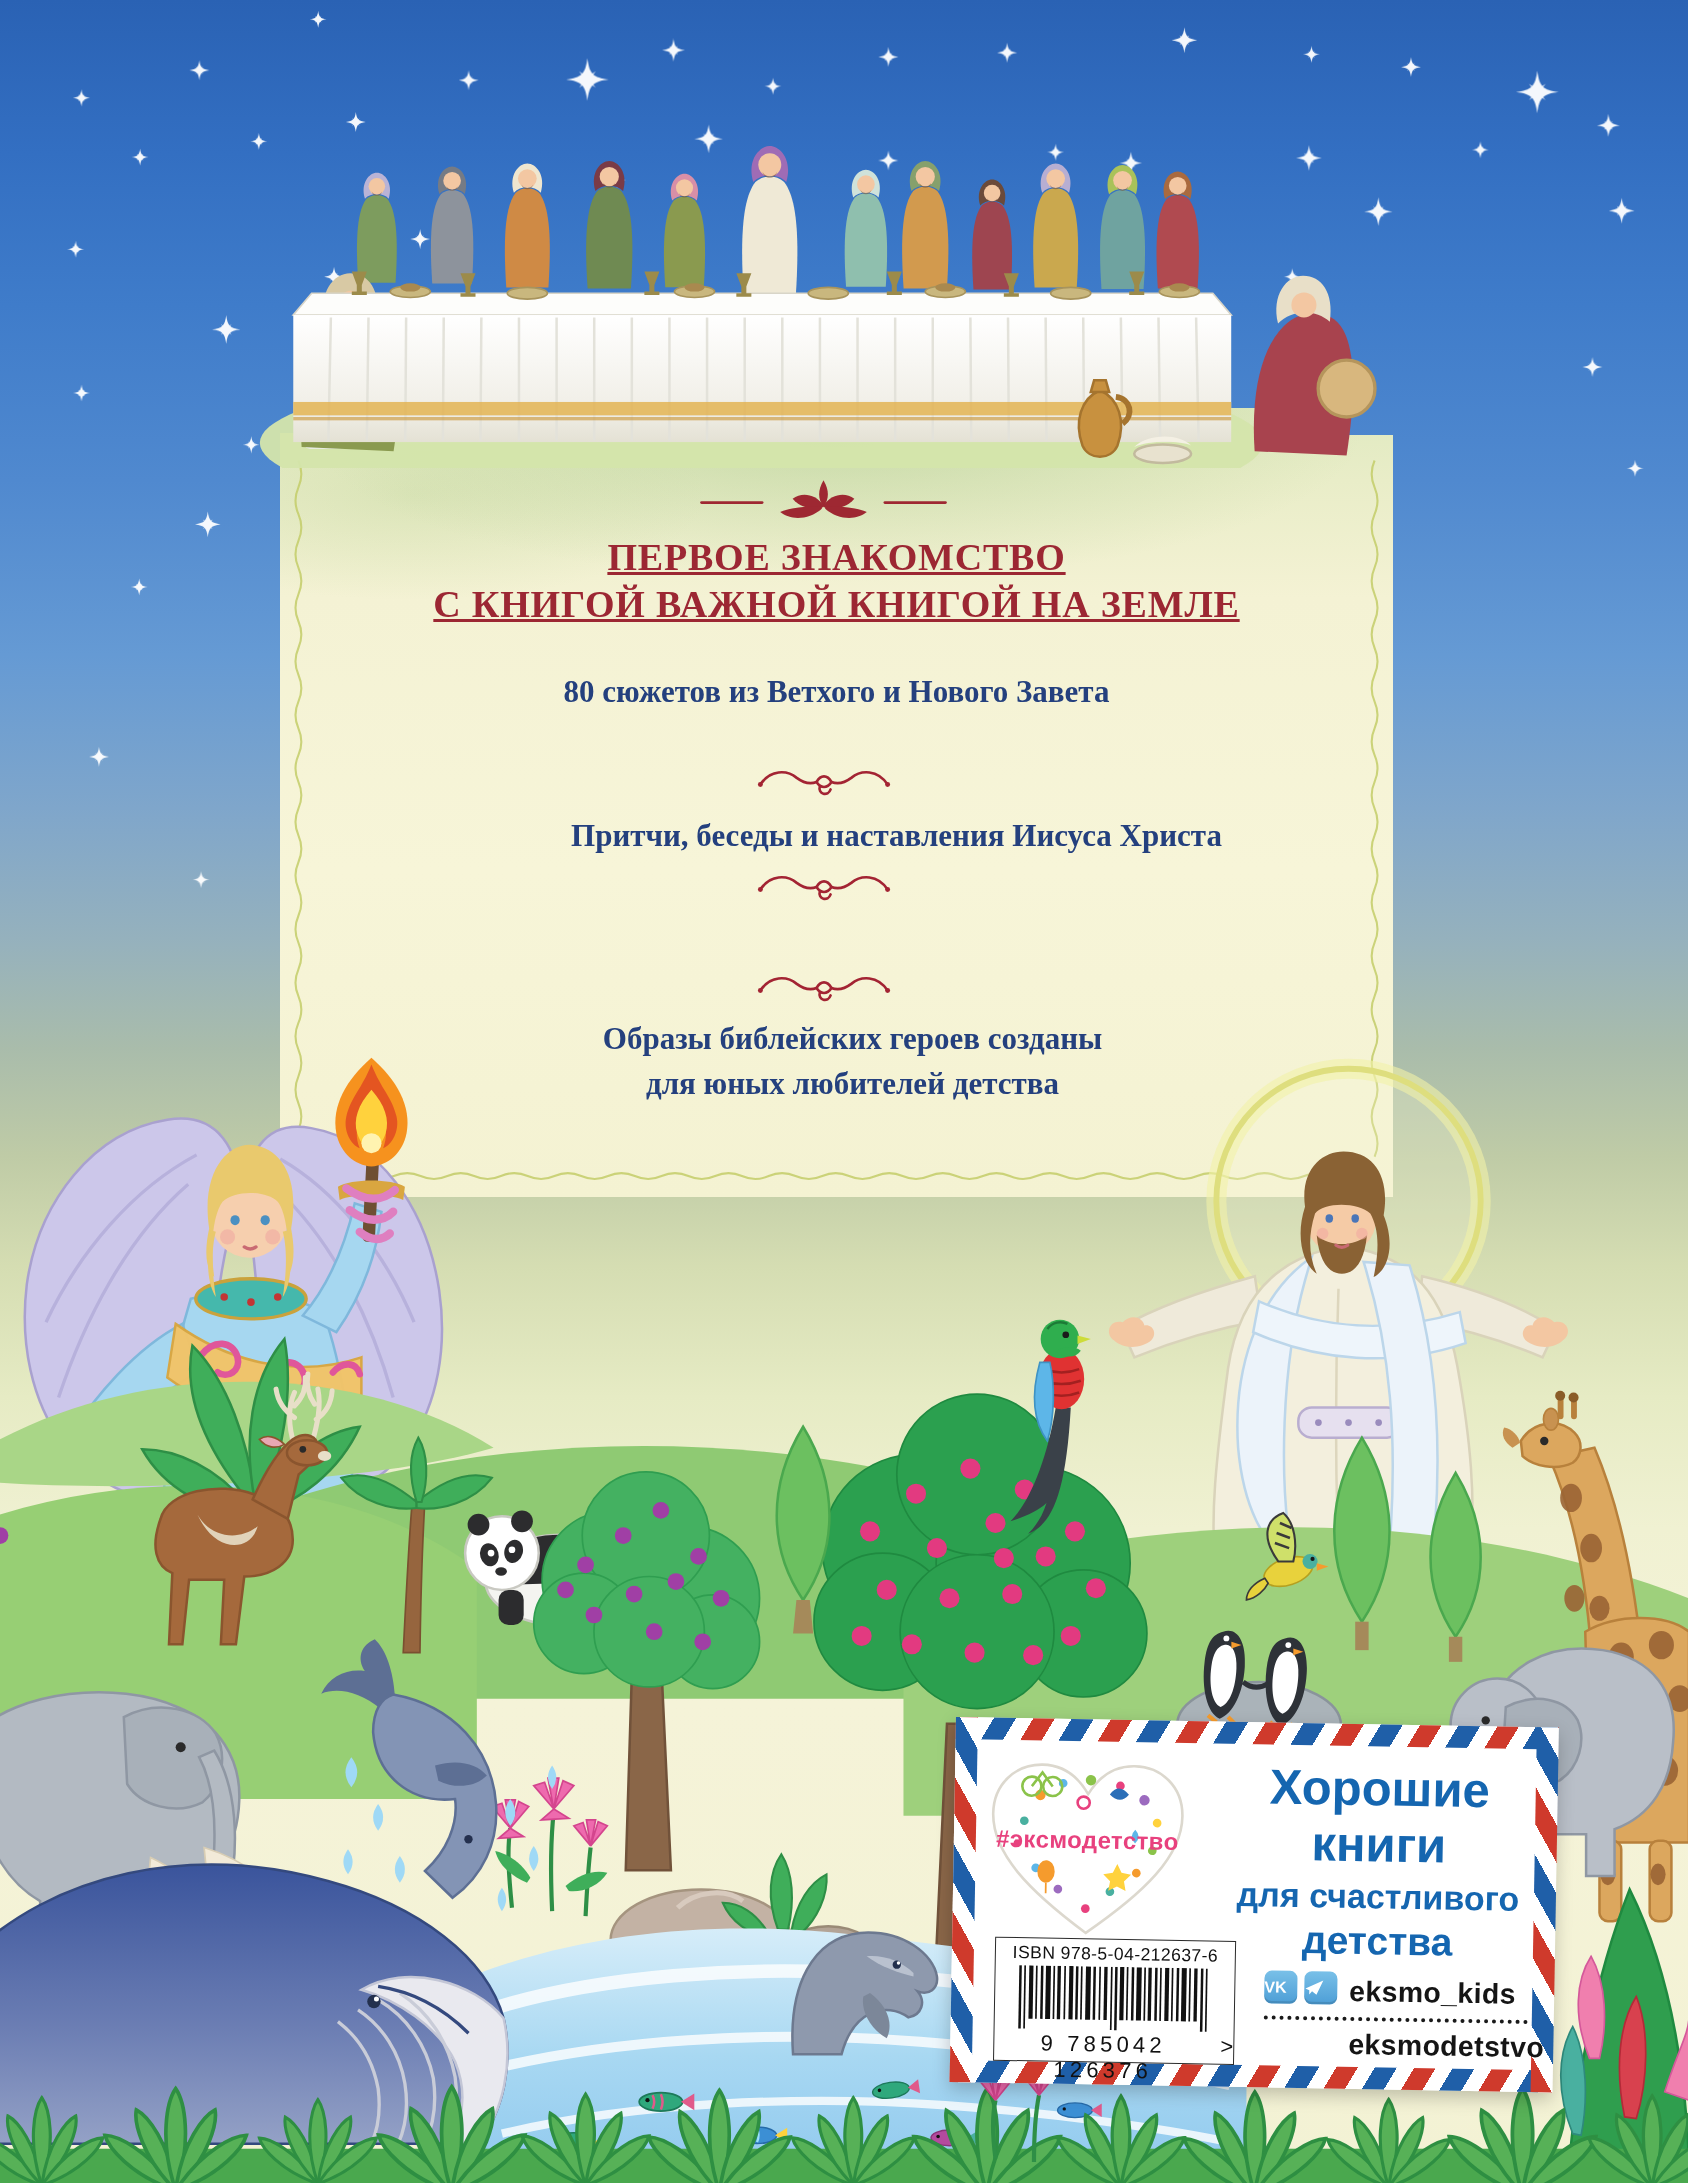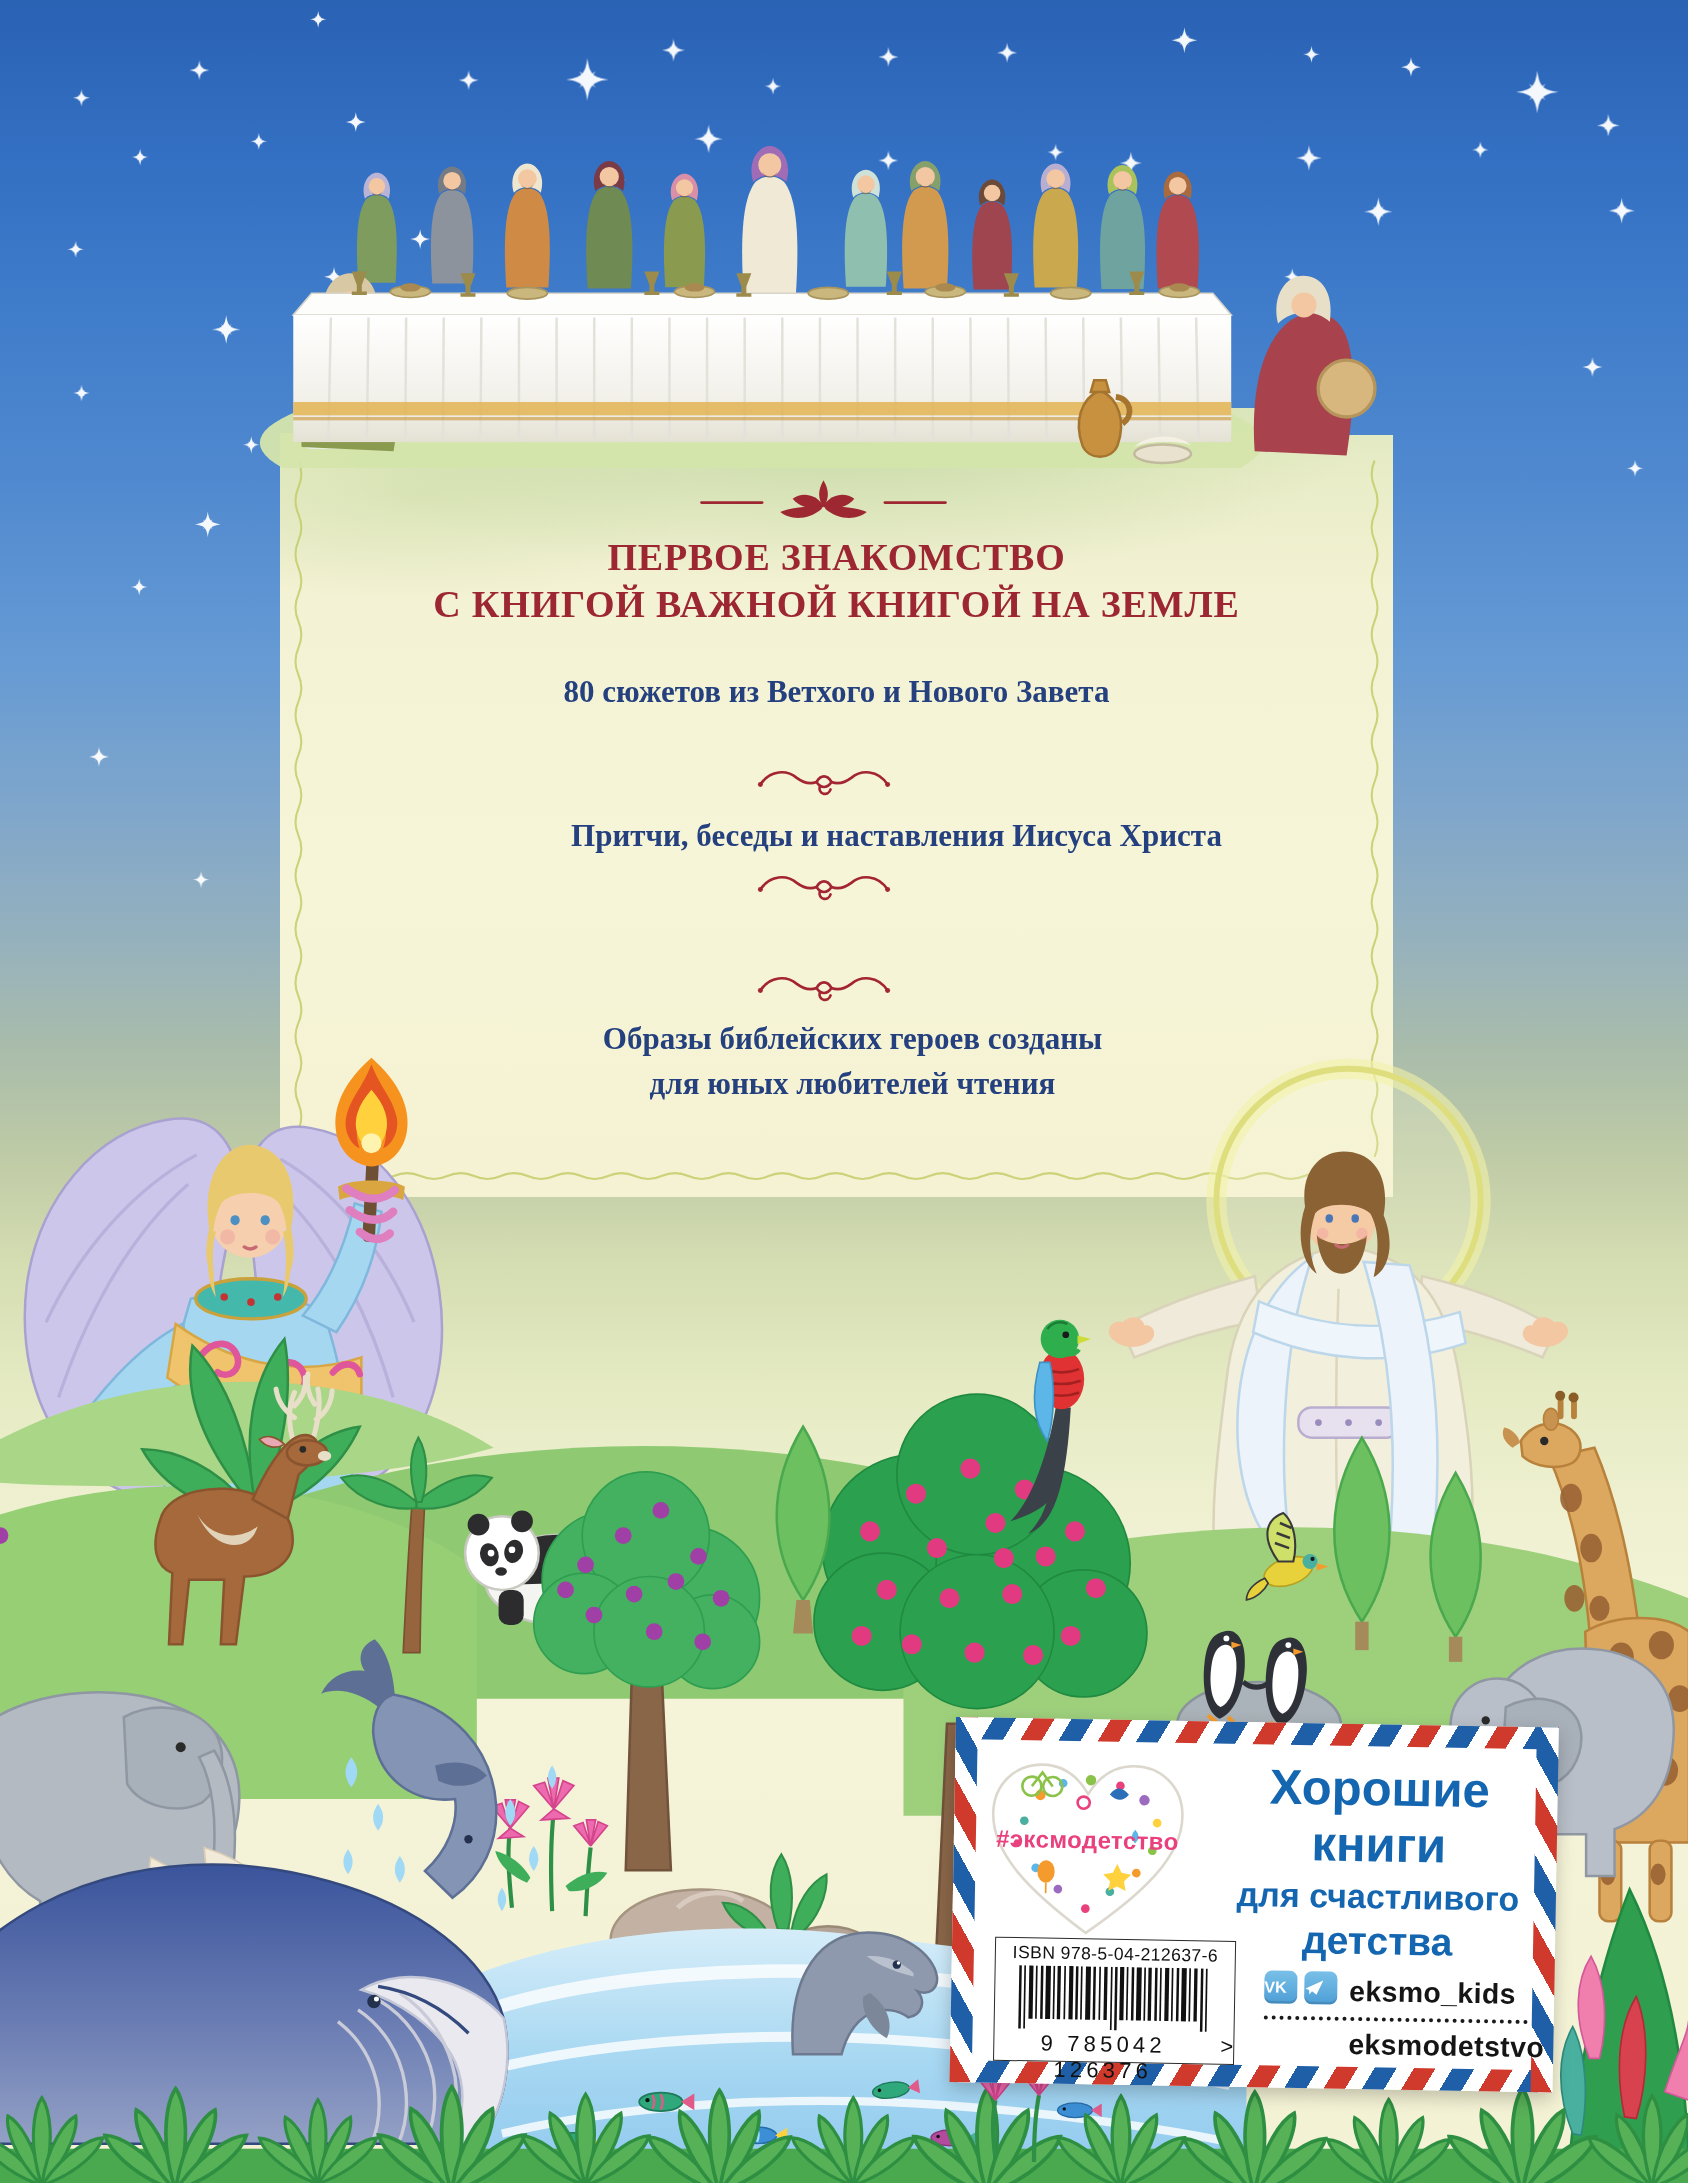--- a/index.html
+++ b/index.html
@@ -5,21 +5,21 @@
   html,body{margin:0;padding:0;background:#333;}
   #page{position:relative;width:1689px;height:2183px;overflow:hidden;
     background:linear-gradient(180deg,
       #2a62b4 0%, #336fc2 7%, #3f7cca 14%, #5089cf 22%, #659ad4 30%,
       #7fa6cb 37%, #95b1bd 43%, #a9bcab 48%, #bfcba6 53%, #d5ddb2 58%,
       #e6ebc4 64%, #f0f1d2 70%, #f5f3d8 78%, #f3f2d4 100%);
     font-family:"Liberation Sans","DejaVu Sans",sans-serif;}
   .abs{position:absolute;}
   .ser{font-family:"Liberation Serif","DejaVu Serif",serif;}
   .panel-text{color:#24407e;font-weight:bold;text-align:center;line-height:45px;font-size:31px;}
-  .heading{color:#9c2733;font-weight:bold;text-align:center;line-height:47px;font-size:38px;letter-spacing:0.8px;}
+  .heading{color:#9c2733;font-weight:bold;text-align:center;line-height:47px;font-size:38px;letter-spacing:0.8px;text-decoration:underline;}
   .tagline{color:#1566b0;font-weight:bold;text-align:center;line-height:1;}
   .handle{color:#151515;font-weight:bold;font-size:28.4px;letter-spacing:0.4px;}
   .icon-sq{width:33px;height:33px;border-radius:7.5px;background:linear-gradient(180deg,#79c0e8,#4d9ed6);
     display:flex;align-items:center;justify-content:flex-start;box-shadow:inset 0 -2.5px 0 rgba(0,0,0,.12);}
   .stripeH{background:repeating-linear-gradient(120deg,#cf3a2c 0 18.4px,#ffffff 18.4px 33px,#1f5fa8 33px 52px,#ffffff 52px 67px);}
   .stripeV{background:repeating-linear-gradient(60deg,#cf3a2c 0 18.4px,#ffffff 18.4px 33px,#1f5fa8 33px 52px,#ffffff 52px 67px);}
 </style>
 </head>
 <body>
 
@@ -261,21 +261,21 @@
       <path d="M162,26 C150,8 130,8 118,18 C110,24 102,26 94,23"></path>
       <path d="M76,23 C81,14 89,14 94,23 C89,31 81,31 76,23 Z"></path>
       <path d="M80,28 C77,38 90,41 93,32"></path>
       <circle cx="8" cy="26" r="3" fill="#a32433" stroke="none"></circle>
       <circle cx="162" cy="26" r="3" fill="#a32433" stroke="none"></circle>
     </g>
   </svg>
 
   <div class="abs ser panel-text" style="left:296px;top:1016px;width:1113px;z-index:4">
     <div>Образы библейских героев созданы</div>
-    <div>для юных любителей чтения</div>
+    <div>для юных любителей детства</div>
   </div>
 
   <svg class="abs" style="left:0;top:1046px;z-index:5" width="1689" height="1138" viewBox="0 0 2019 1360">
     <defs>
       <linearGradient id="whaleGrad" x1="0" y1="0" x2="0" y2="1">
         <stop offset="0" stop-color="#3a549c"></stop>
           <stop offset="0.6" stop-color="#6d7fb4"></stop>
           <stop offset="1" stop-color="#94a1c6"></stop>
       </linearGradient>
       <linearGradient id="riverGrad" x1="0" y1="0" x2="0" y2="1">

